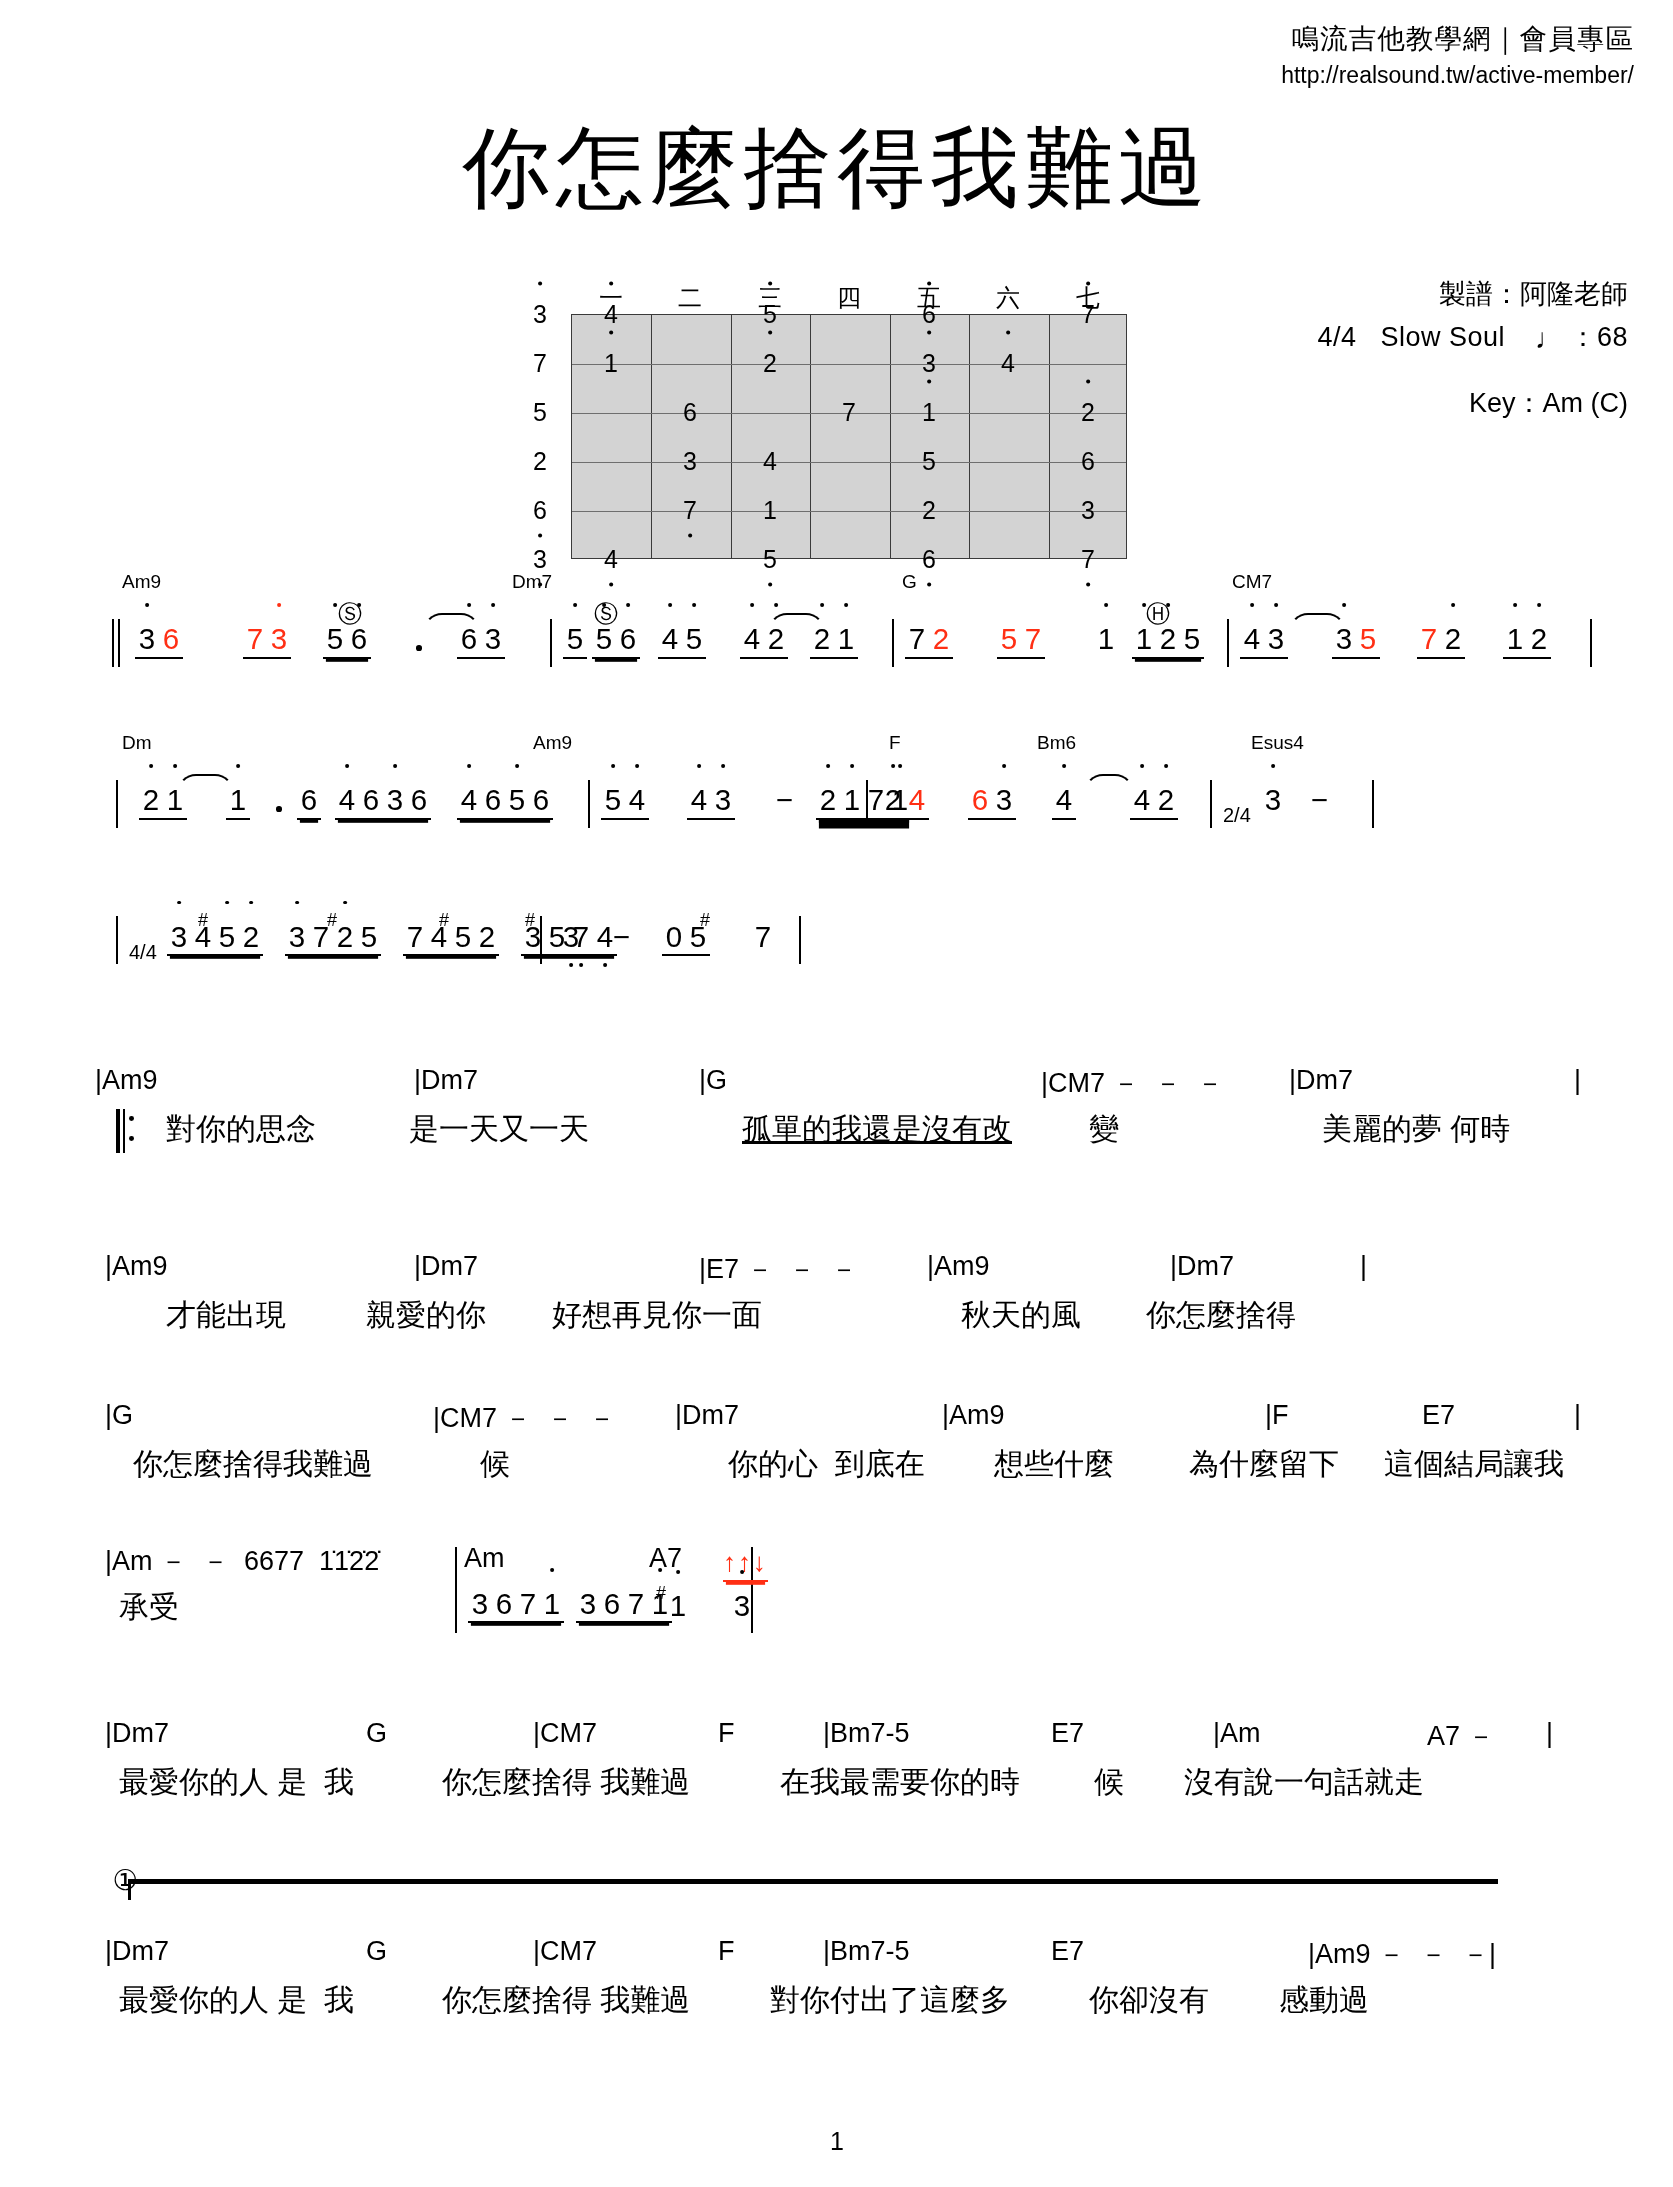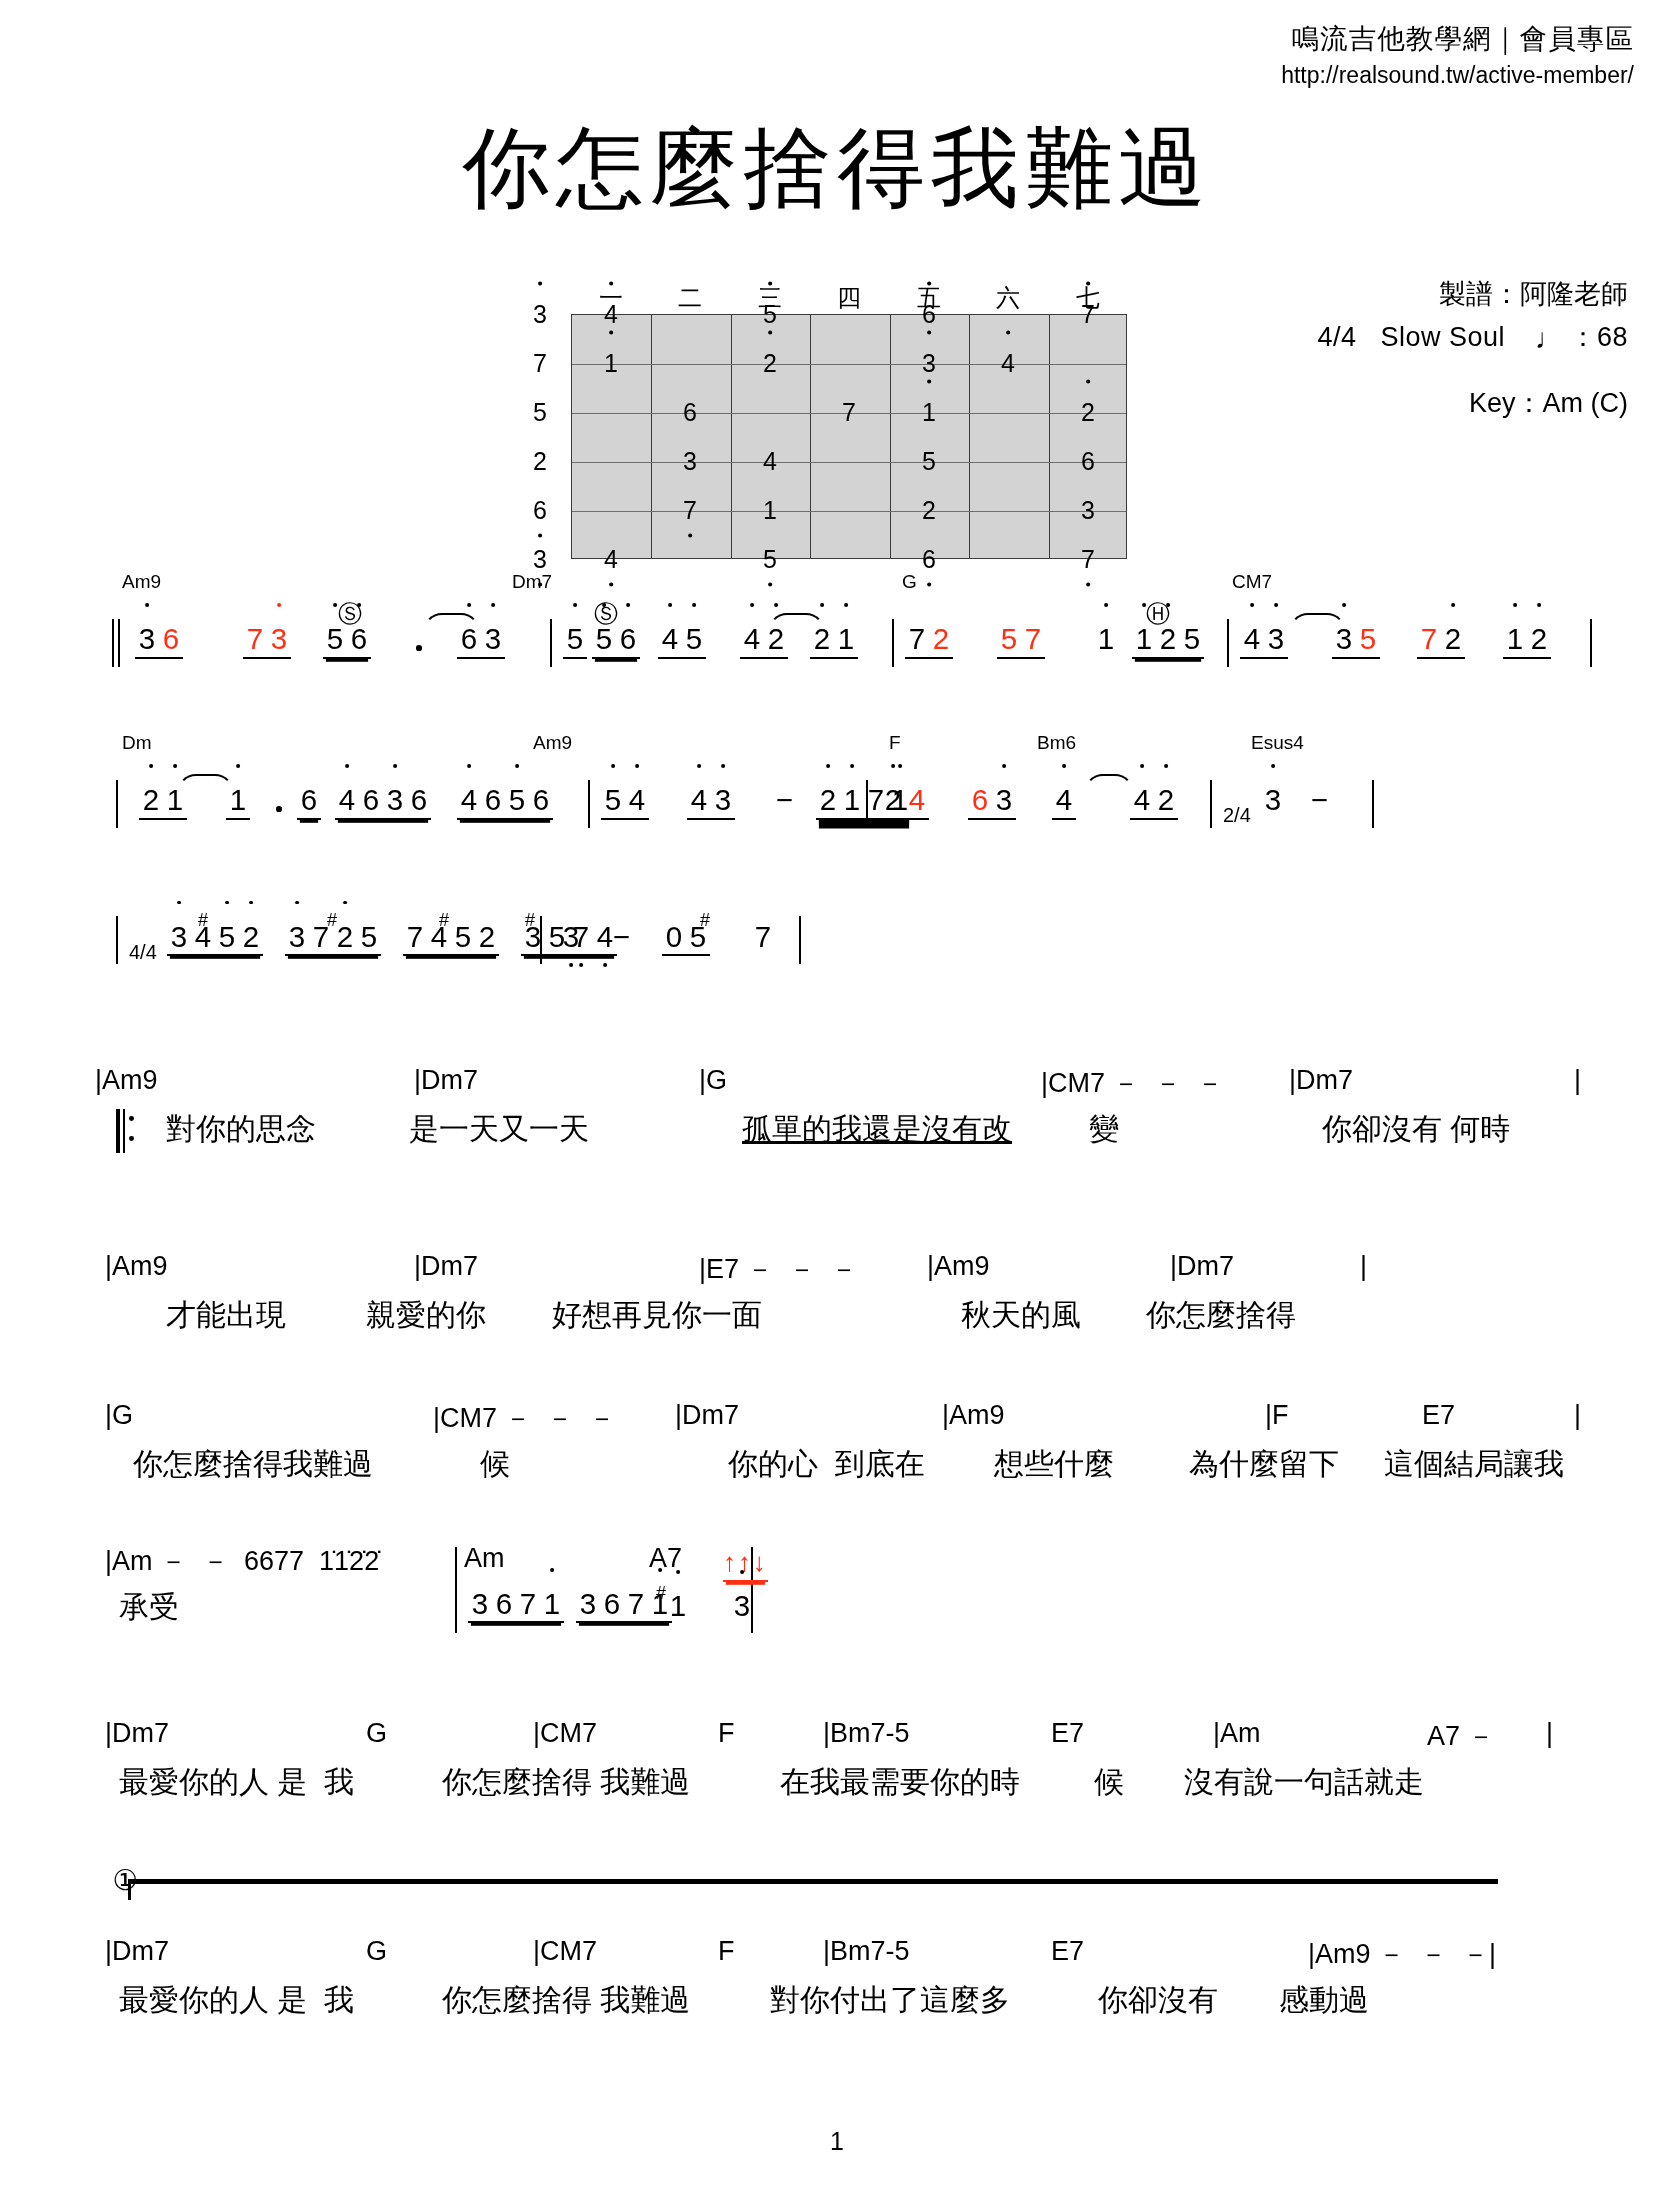--- a/index.html
+++ b/index.html
@@ -417,21 +417,21 @@
         <span style="left: 699px;">|G</span>
         <span style="left: 1041px;">|CM7 －  －  －</span>
         <span style="left: 1289px;">|Dm7</span>
         <span style="left: 1574px;">|</span>
       </div>
     <div class="textline" style="top:44px;">
         <span style="left: 166px;">對你的思念</span>
         <span style="left: 409px;">是一天又一天</span>
         <span style="left: 742px; text-decoration: underline;">孤單的我還是沒有改</span>
         <span style="left: 1089px;">變</span>
-        <span style="left: 1322px;">你卻沒有 何時</span>
+        <span style="left: 1322px;">美麗的夢 何時</span>
       </div>
     <div class="repeat" style="left:116px;top:44px;"></div>
     <div class="repdots" style="left:129px;top:51px;">
         <i></i>
         <i></i>
       </div>
   </div>
 
   <div class="lyrline" id="sec1" style="top:1251px;">
     <div class="chordline">
@@ -541,20 +541,20 @@
         <span style="left: 533px;">|CM7</span>
         <span style="left: 718px;">F</span>
         <span style="left: 823px;">|Bm7-5</span>
         <span style="left: 1051px;">E7</span>
         <span style="left: 1308px;">|Am9 －  －  －|</span>
       </div>
     <div class="textline" style="top:44px;">
         <span style="left: 119px;">最愛你的人 是  我</span>
         <span style="left: 442px;">你怎麼捨得 我難過</span>
         <span style="left: 770px;">對你付出了這麼多</span>
-        <span style="left: 1089px; margin-left: 9px;">你卻沒有</span>
+        <span style="left: 1089px;">你卻沒有</span>
         <span style="left: 1279px;">感動過</span>
       </div>
   </div>
 
   <div class="pgnum">1</div>
 </div>
 
 
 </body></html>

